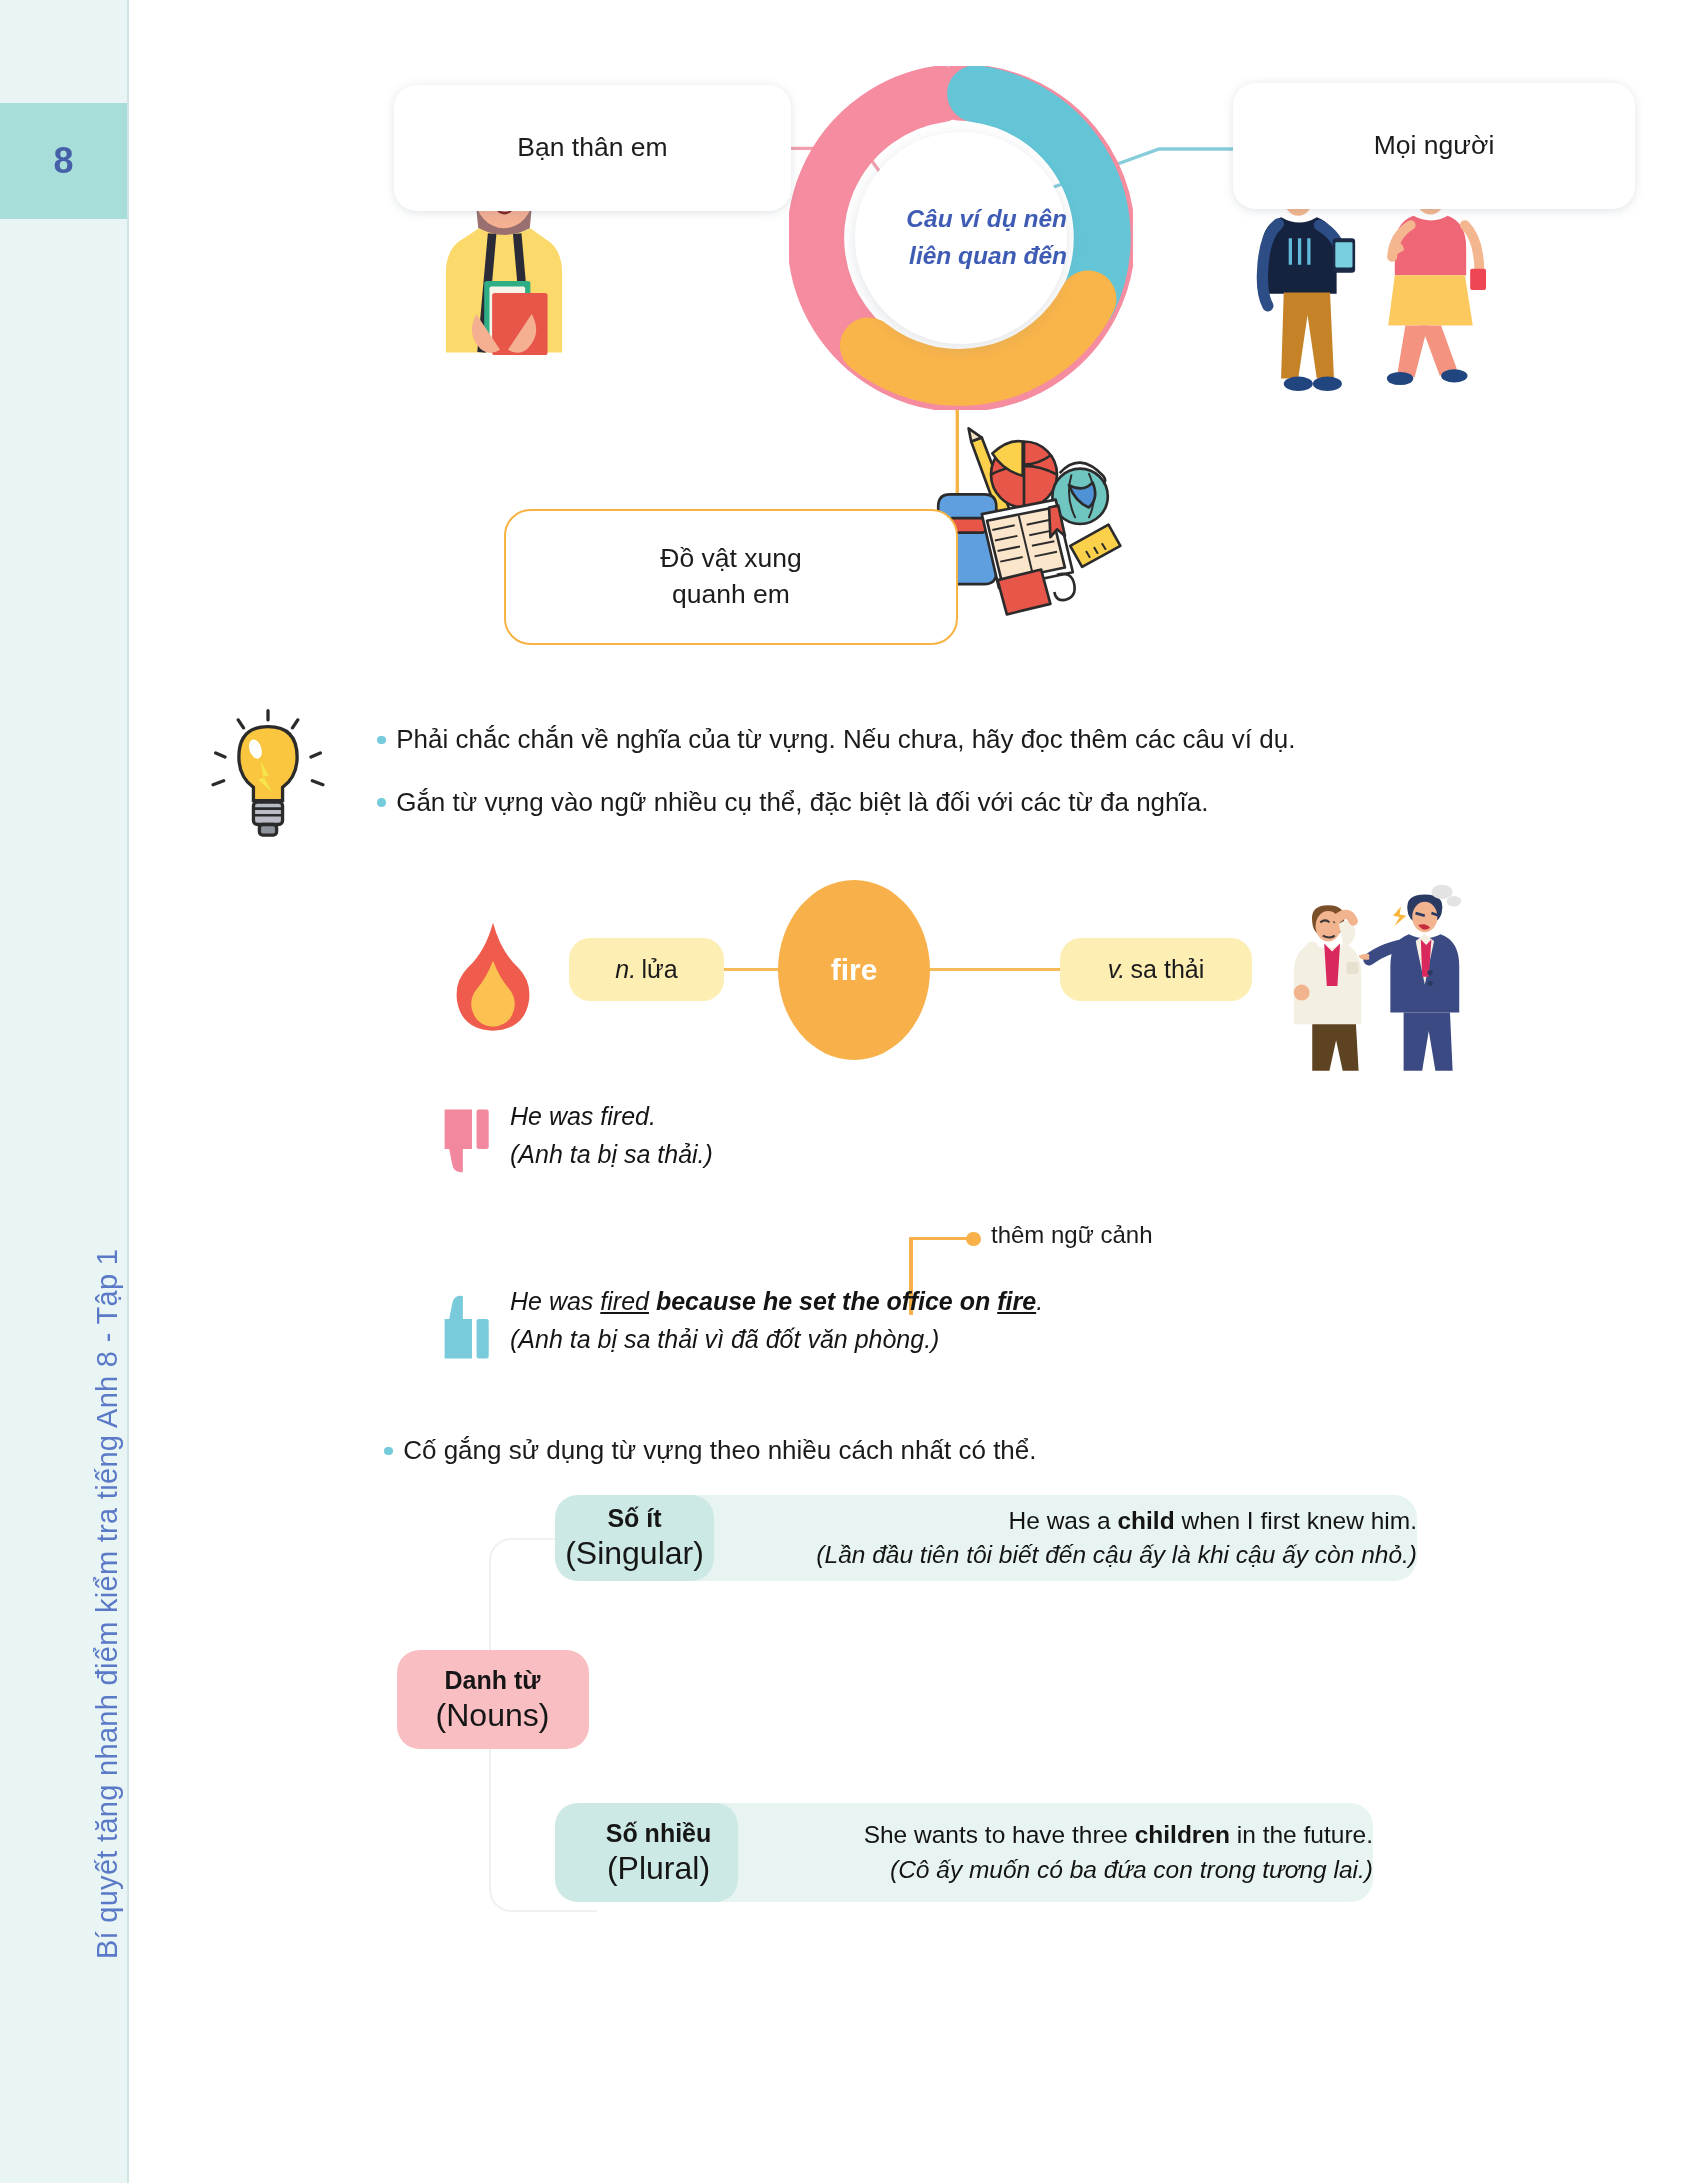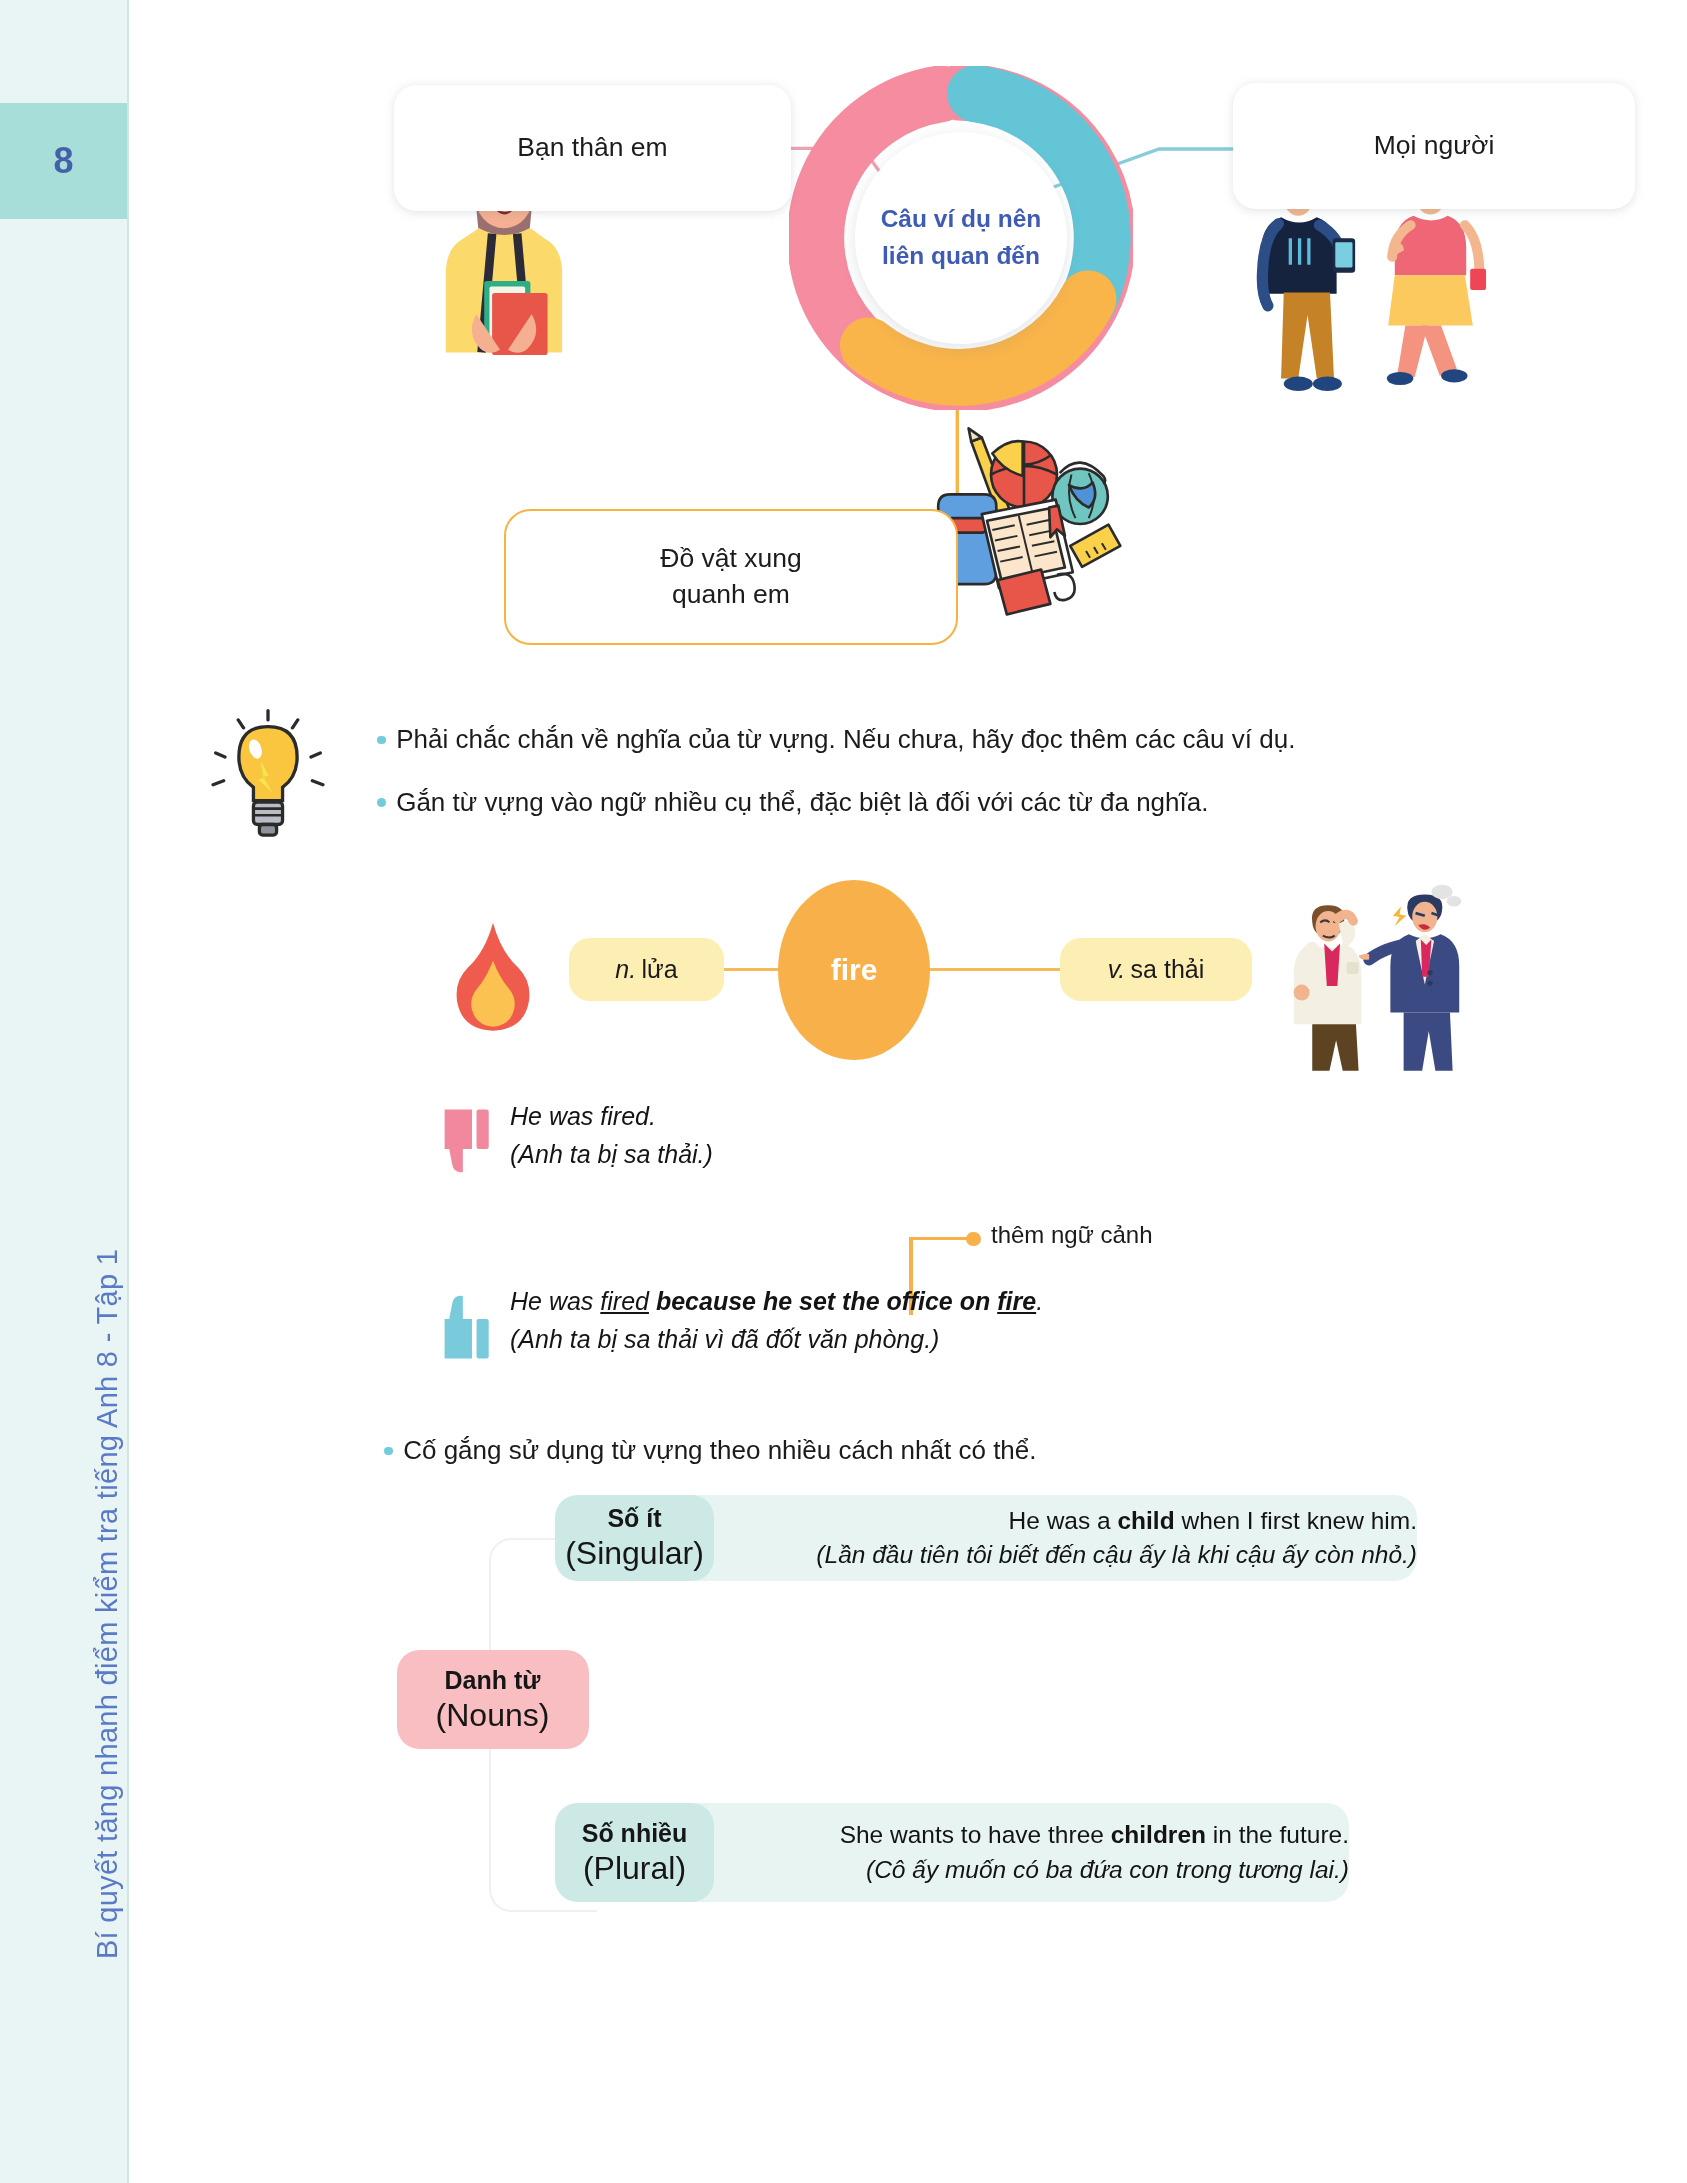--- a/index.html
+++ b/index.html
@@ -57,21 +57,21 @@
 
   
   #mm-svg{position:absolute;left:0;top:0;width:1560px;height:695px;z-index:1;}
 
   
   #donut-wrap{position:absolute;left:662px;top:66px;width:344px;height:344px;z-index:2;}
   #donut-center{
     position:absolute;left:66px;top:66px;width:212px;height:212px;
     border-radius:50%;background:#fff;
     box-shadow:0 4px 14.6px rgba(120,130,150,.22);
-    display:flex;flex-direction:column;align-items:center;justify-content:center;
+    display:flex;flex-direction:column;align-items:flex-end;justify-content:center;font-style:italic;
   }
   #donut-center span{
     color:#3f5cb5;font-weight:bold;font-size:24.5px;line-height:1.5;white-space:nowrap;
   }
 
   
   .illus{position:absolute;z-index:3;}
 
   
   #tips{position:absolute;left:218px;top:721px;width:1389px;}
@@ -152,21 +152,21 @@
   .nt-val .v2{font-size:24.5px;color:#141414;font-style:italic;margin-top:6.6px;}
 
   #row-singular{left:132px;top:0px;}
   #row-singular .nt-key{background:#cce9e6;height:86px;}
   #row-singular .nt-val{width:703px;height:86px;}
 
   #row-nouns{left:-26.5px;top:155px;}
   #row-nouns .nt-key{background:#f9bec2;height:99px;width:192px;border-radius:22.5px;}
 
   #row-plural{left:132px;top:308px;}
-  #row-plural .nt-key{background:#cce9e6;height:99px;}
+  #row-plural .nt-key{background:#cce9e6;height:99px;padding-left:24px;}
   #row-plural .nt-val{width:635px;height:99px;}
 </style>
 </head>
 <body>
 
 <div id="sidebar"></div>
 <div id="sidebar-rule"></div>
 <div id="page-number-chip">
   <span id="page-number">8</span>
 </div>

